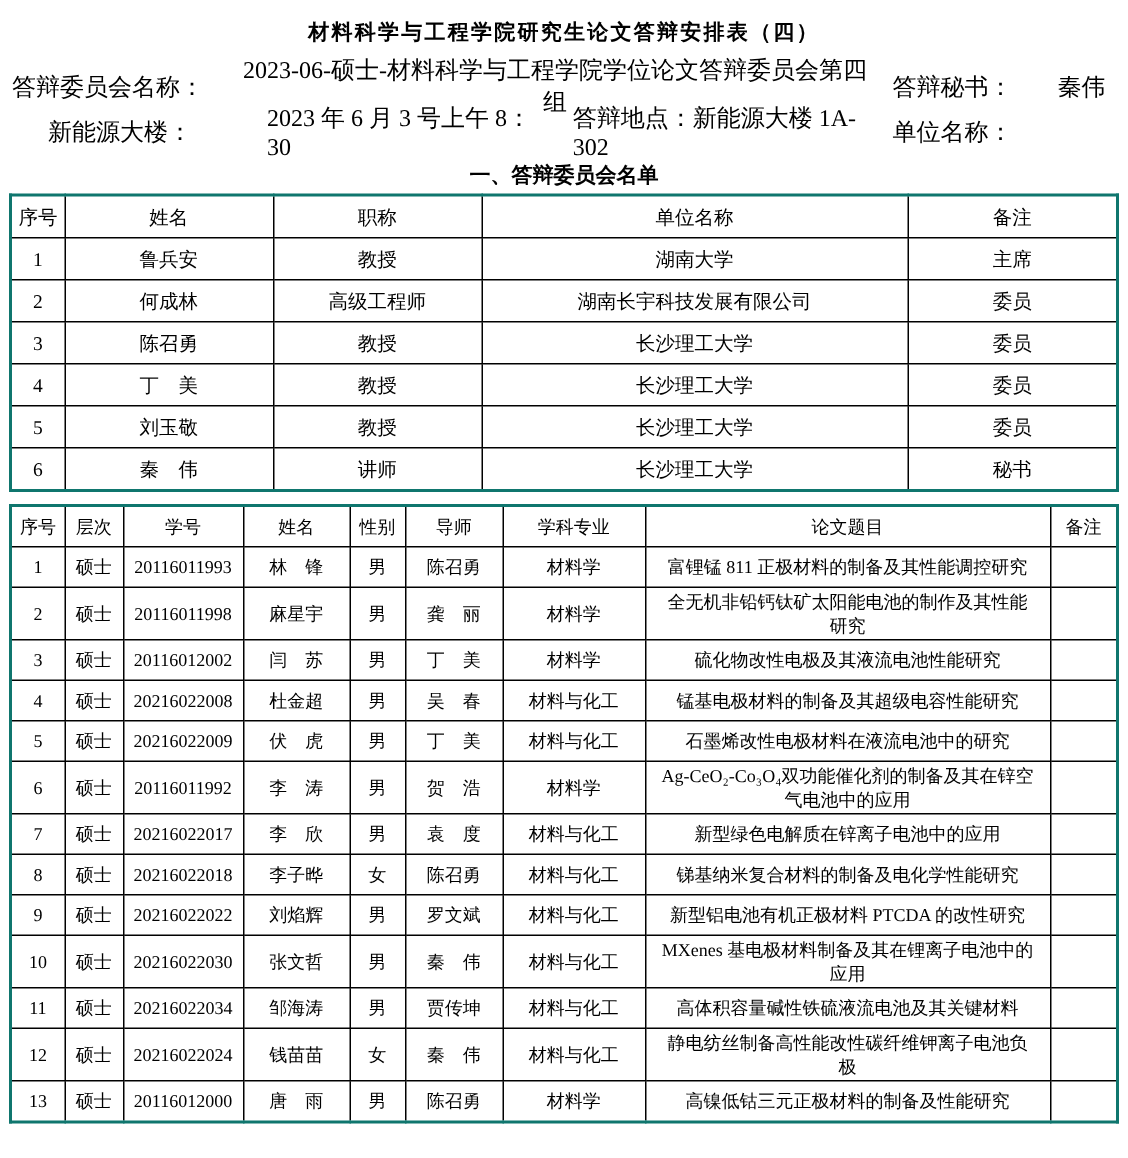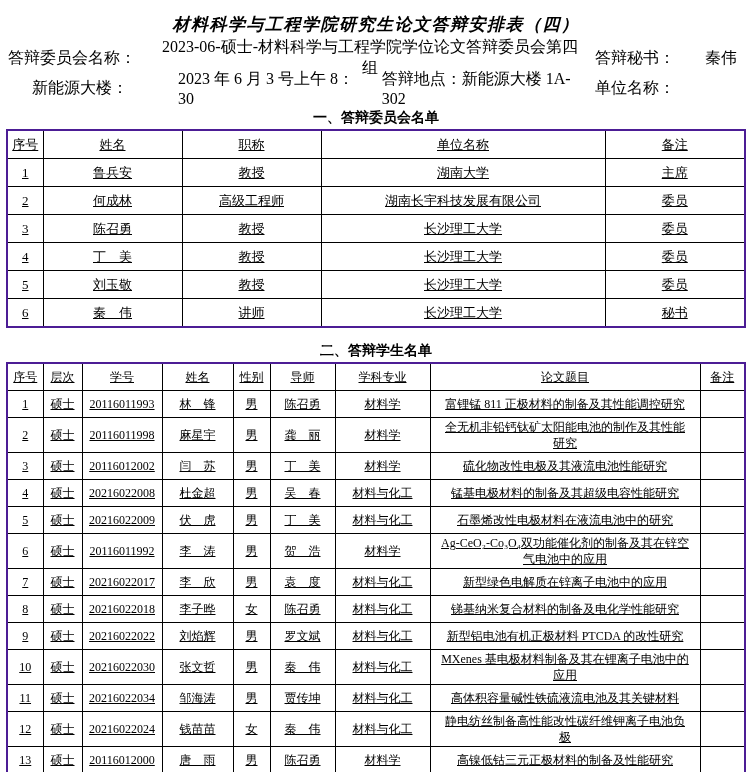--- a/index.html
+++ b/index.html
@@ -11,26 +11,25 @@
   }
   .page {
     width: 752px;
     height: 772px;
     background: #ffffff;
     overflow: hidden;
     box-sizing: border-box;
   }
   .doc-title {
     text-align: center;
-    font-size: 17px;
+    font-size: 14px;
     font-weight: bold;
     letter-spacing: 1.5px;
     padding-top: 13px;
     height: 30px;
-    font-style: italic;
   }
   .info-row {
     display: flex;
     align-items: center;
     font-size: 16px;
     height: 30px;
   }
   .lbl-a { width: 160px; padding-left: 8px; box-sizing: border-box; }
   .val-a { width: 420px; text-align: center; }
   .lbl-sec { width: 95px; margin-left: 15px; }
@@ -46,22 +45,21 @@
     font-size: 14px;
     margin-top: 4px;
     height: 22px;
     line-height: 22px;
   }
   table {
     border-collapse: collapse;
     table-layout: fixed;
     width: 622px;
     margin: 0 auto;
-    border: 2px solid #4c1d95;
-    text-decoration: underline;
+    border: 2px solid #0f766e;
   }
   th, td {
     border: 1px solid #000000;
     text-align: center;
     vertical-align: middle;
     padding: 1px 2px;
     font-weight: normal;
     overflow: hidden;
     word-break: break-all;
   }
@@ -163,21 +161,20 @@
           <td>秦　伟</td>
           <td>讲师</td>
           <td>长沙理工大学</td>
           <td>秘书</td>
         </tr>
       </tbody>
   </table>
 
   <div class="sec2-gap"></div>
 
-  <div class="section-heading">二、答辩学生名单</div>
 
   <table class="t2">
     <colgroup>
       <col style="width:36px">
       <col style="width:39px">
       <col style="width:80px">
       <col style="width:71px">
       <col style="width:37px">
       <col style="width:65px">
       <col style="width:95px">

